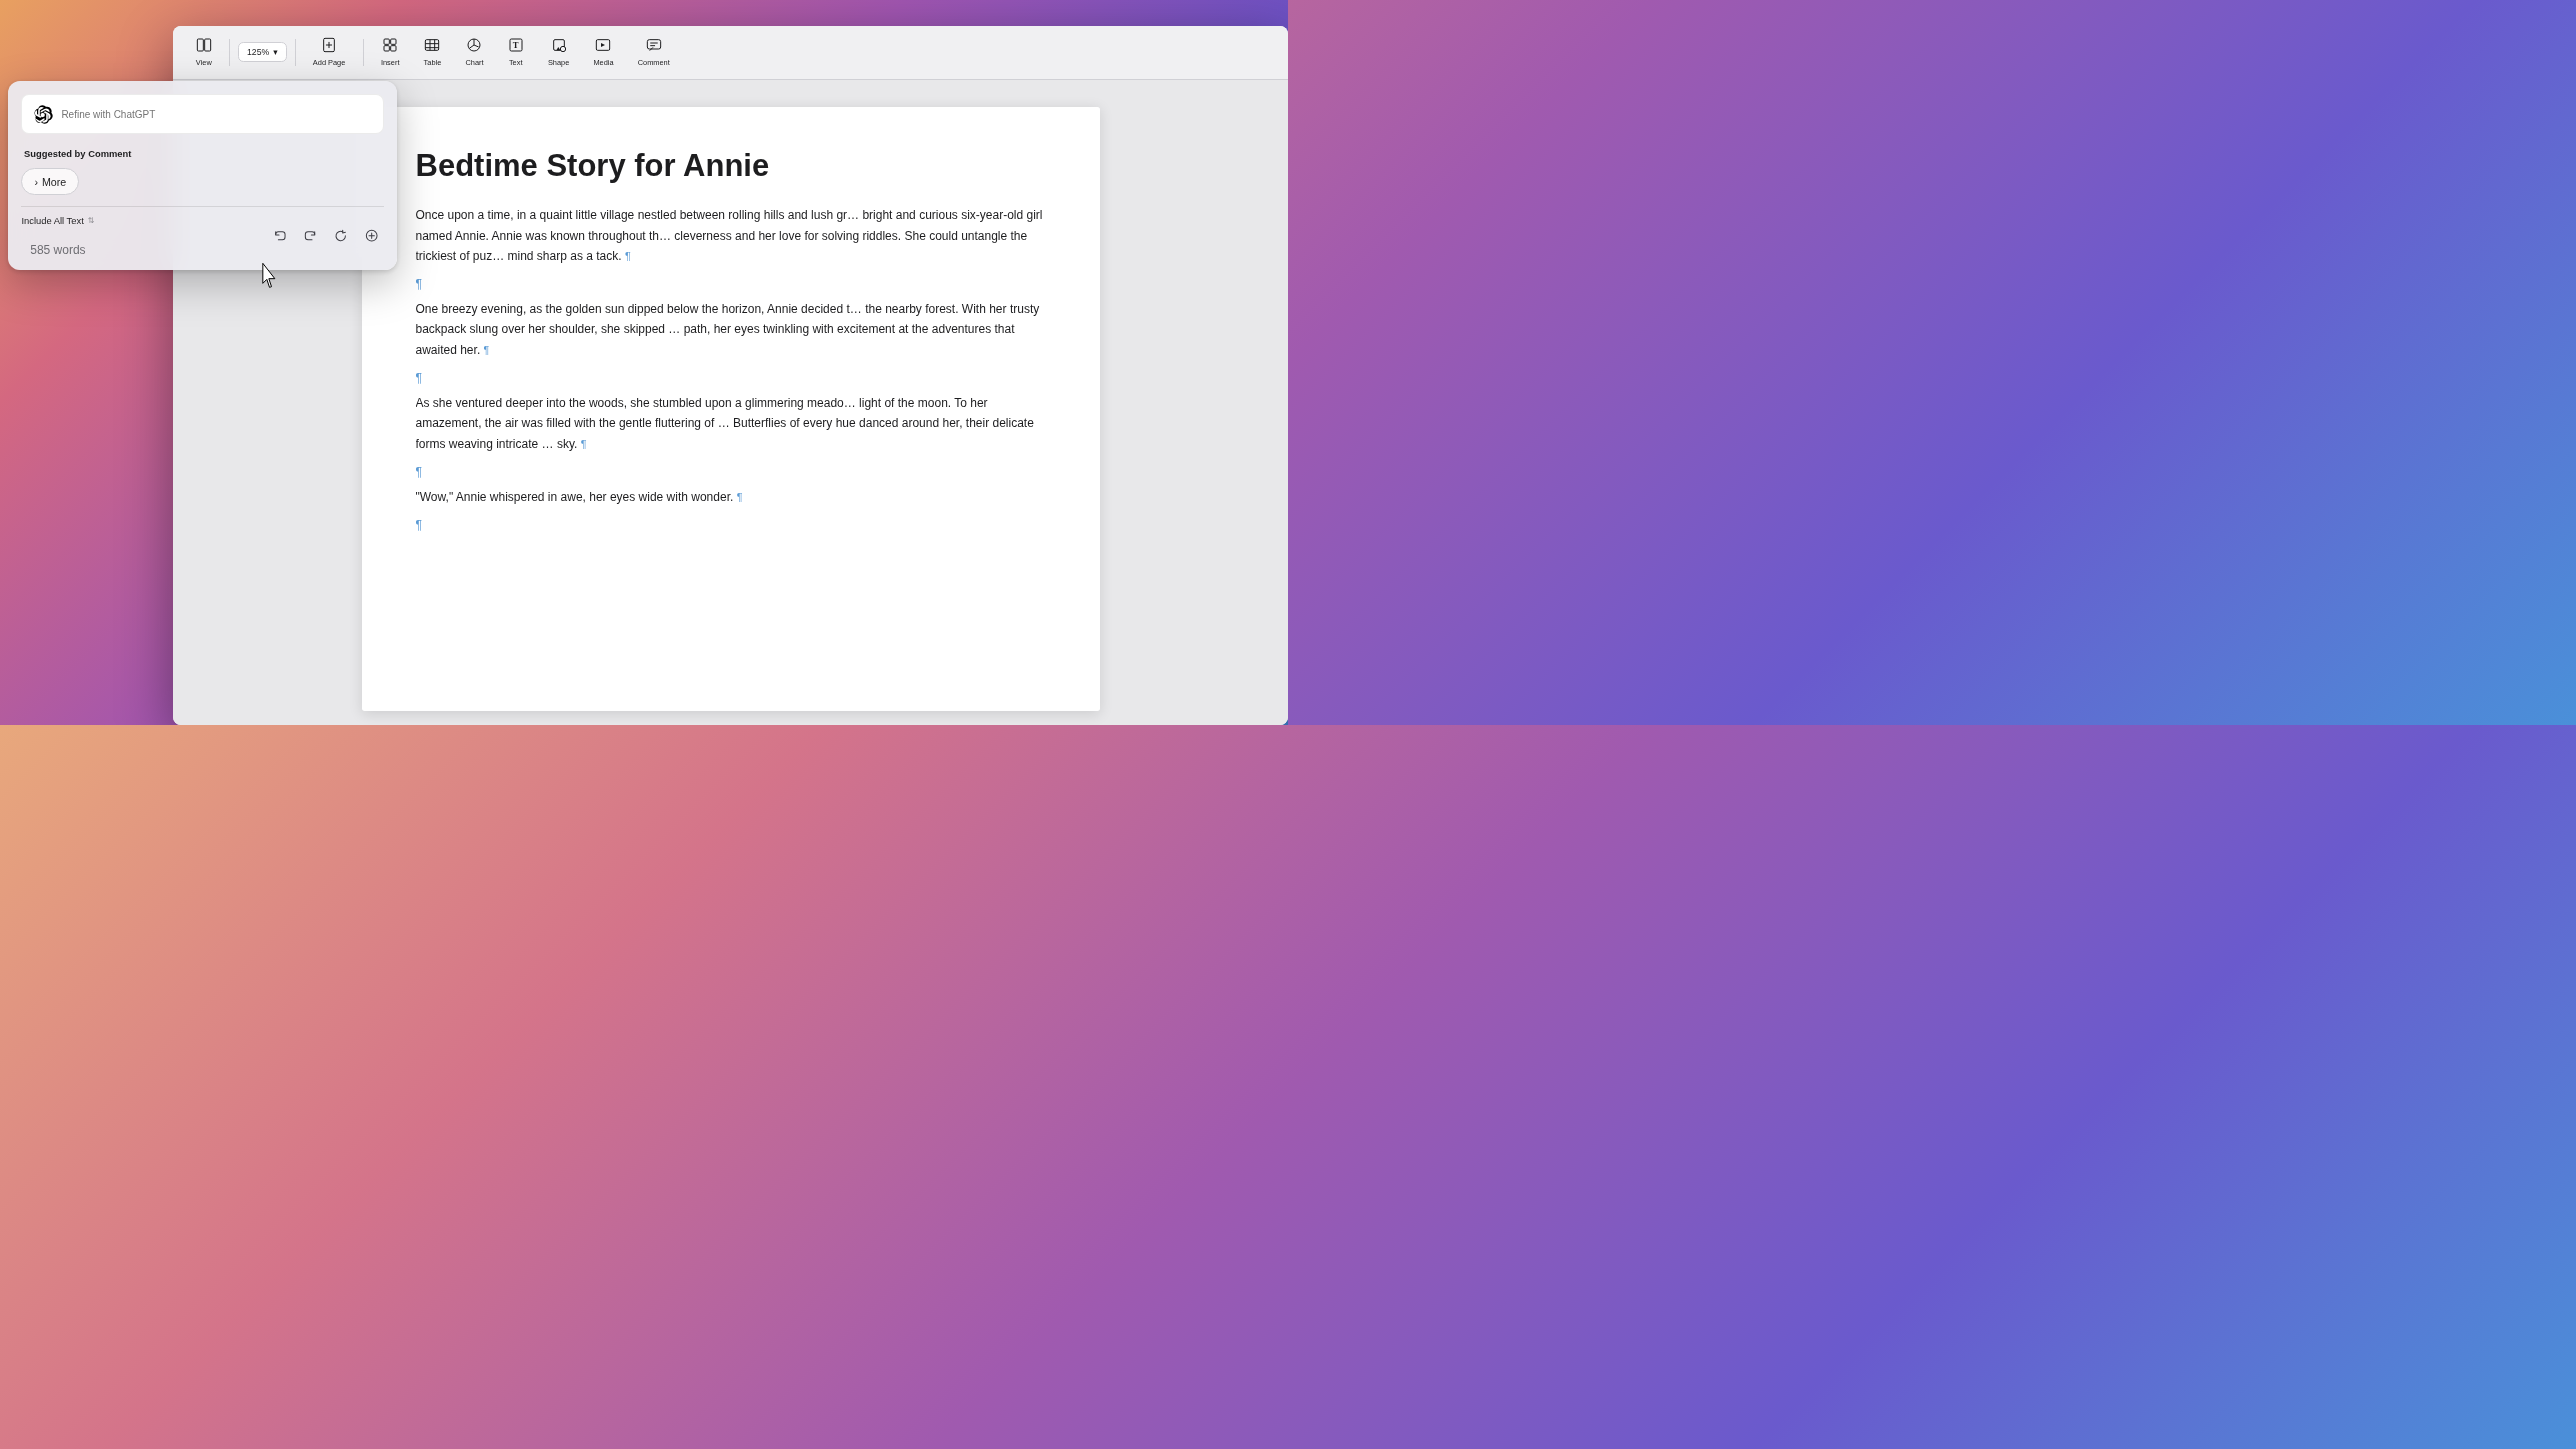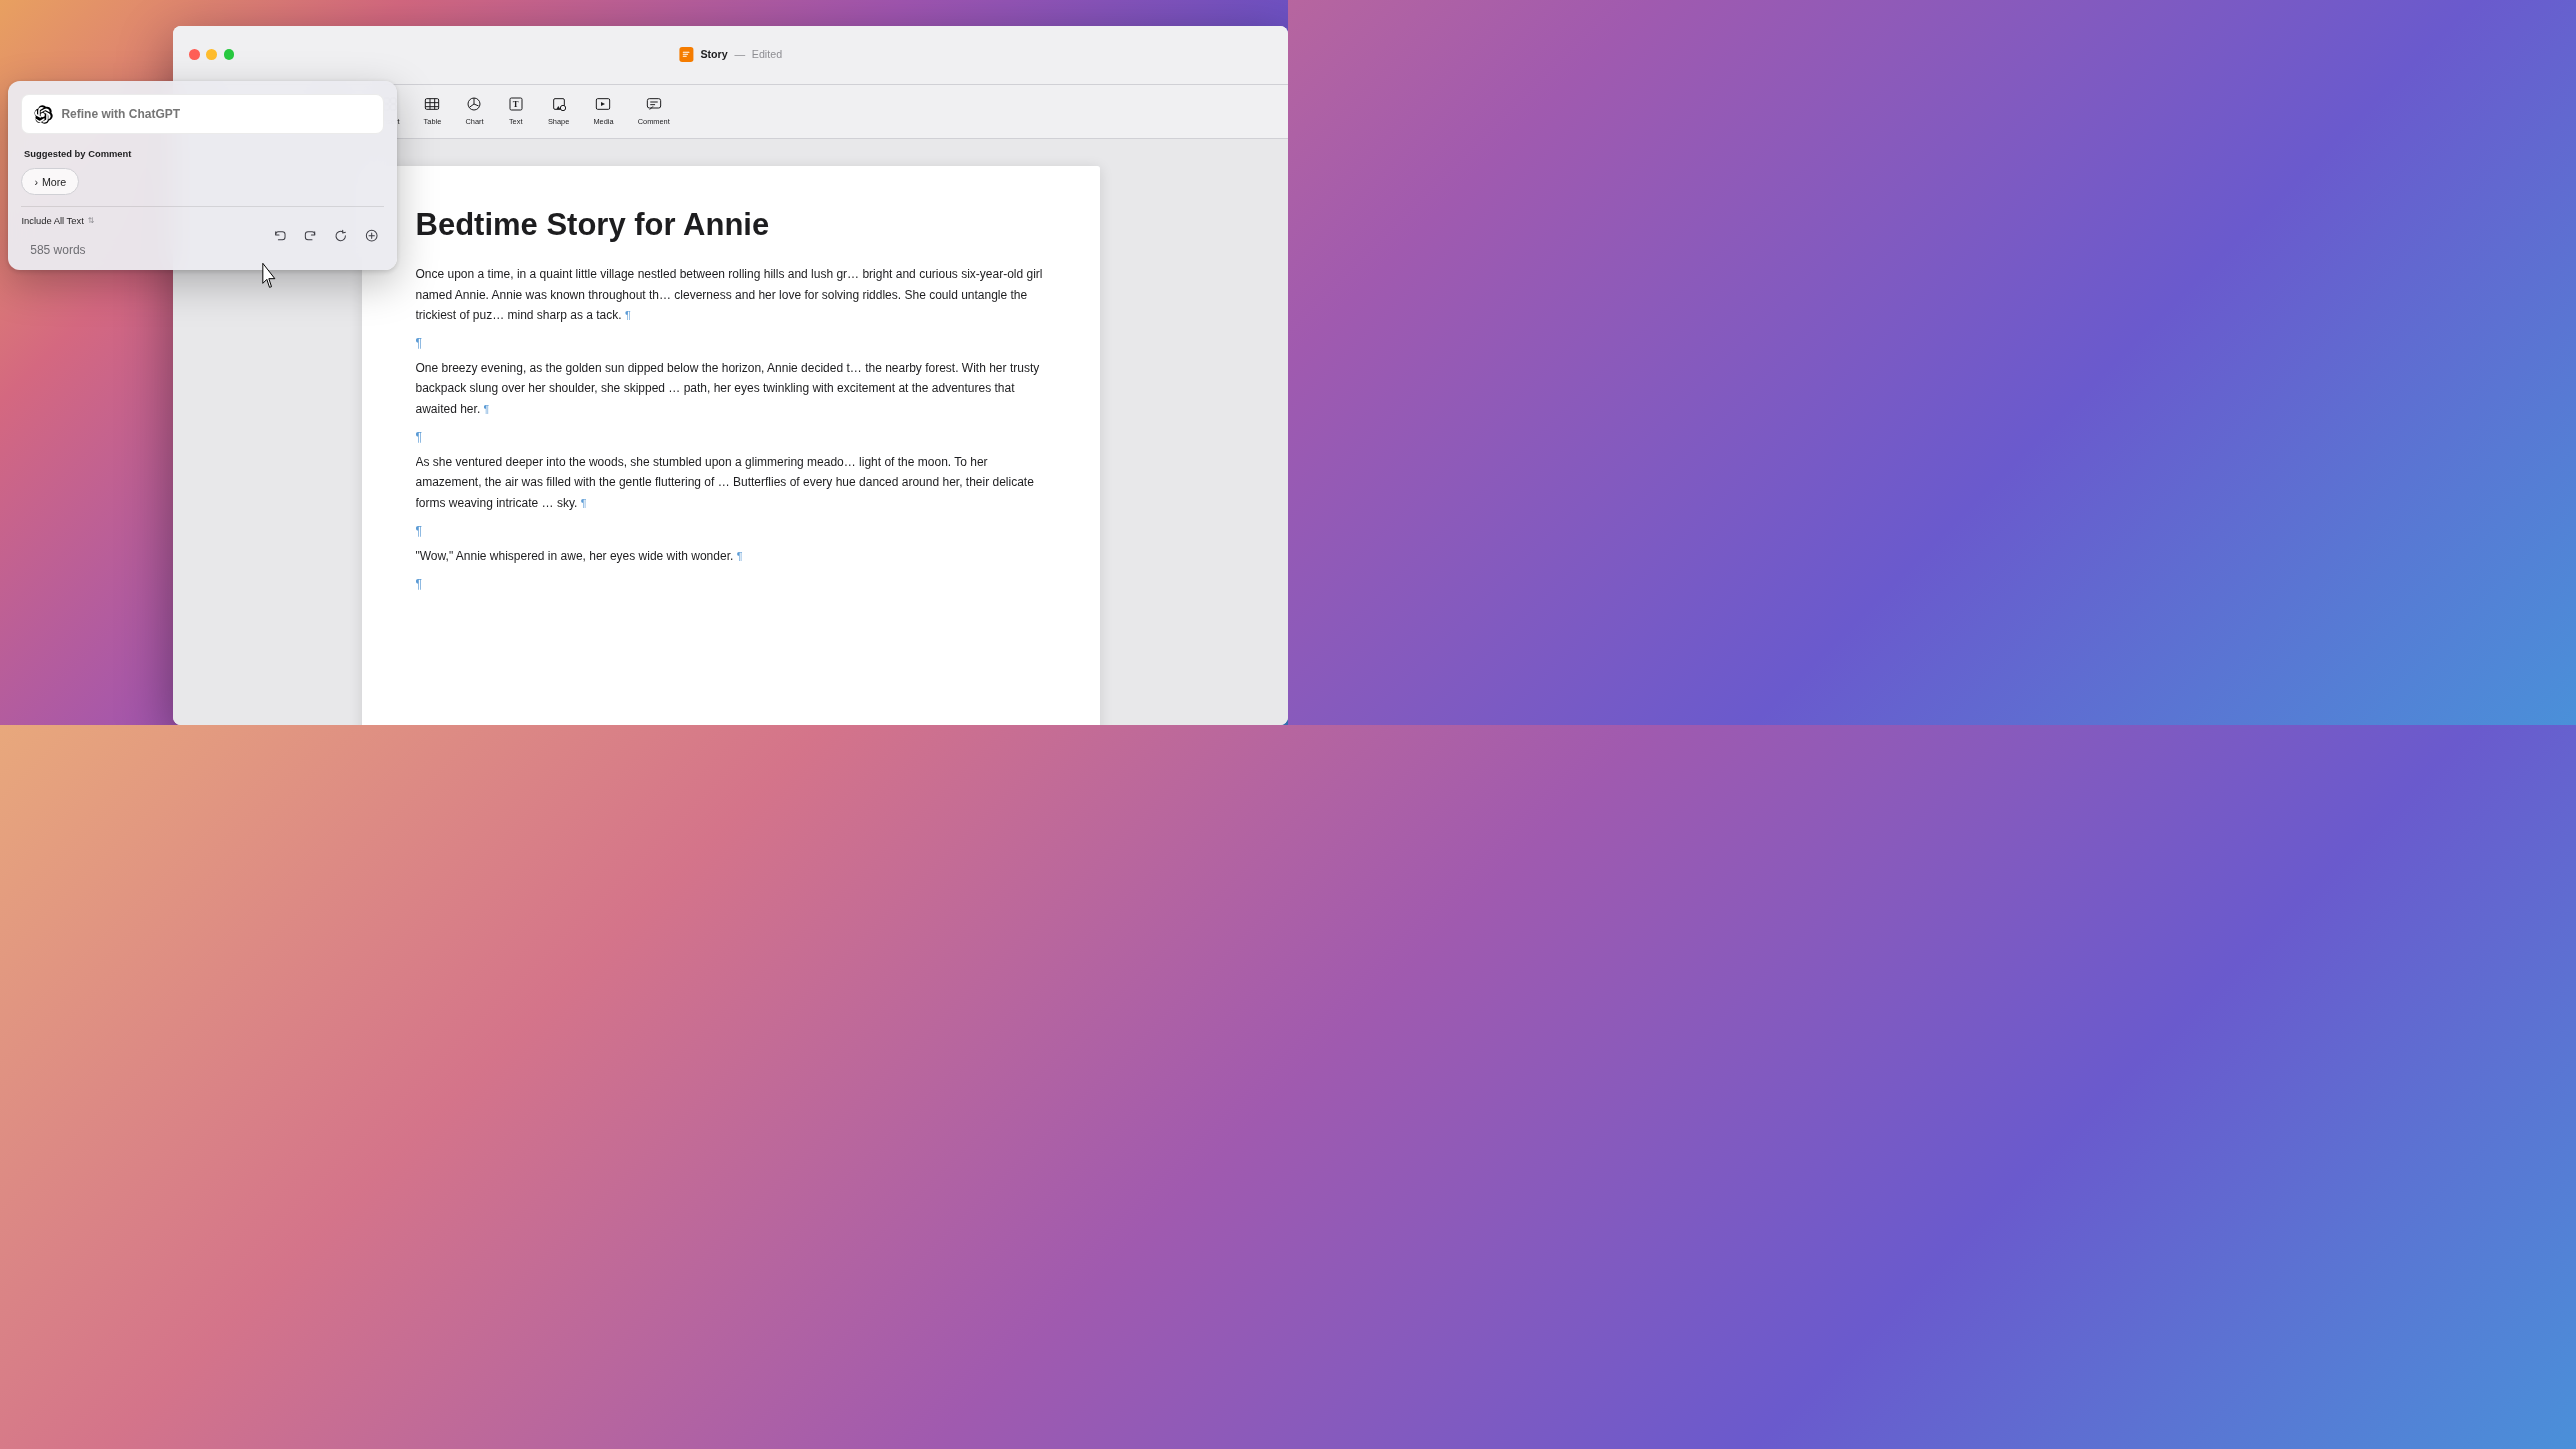--- a/index.html
+++ b/index.html
@@ -229,26 +229,25 @@
     }
 
     .chatgpt-logo {
       width: 19px;
       height: 19px;
       flex-shrink: 0;
     }
 
     .chatgpt-input {
       flex: 1;
-      font-size: 12px;
+      font-size: 10px;
       color: #8e8e93;
       background: transparent;
       border: none;
       outline: none;
-      font-weight: bold;
     }
 
     .suggested-label {
       font-size: 9.4px;
       font-weight: 700;
       color: #1d1d1f;
       margin-bottom: 9.4px;
       padding-left: 2.7px;
     }
 
@@ -350,40 +349,20 @@
       pointer-events: none;
     }
   </style>
 </head>
 <body>
 
 <div style="position:absolute;inset:0;background:linear-gradient(135deg,#e8a060 0%,#d46880 20%,#a055b0 45%,#6050c8 70%,#4080d0 100%);"></div>
 
 <div class="window">
 
-  <div class="titlebar">
-    <div class="traffic-lights">
-      <div class="traffic-light tl-close"></div>
-      <div class="traffic-light tl-minimize"></div>
-      <div class="traffic-light tl-maximize"></div>
-    </div>
-    <div class="title-area">
-      <div class="doc-icon">
-        <svg width="9.4" height="10.7" viewBox="0 0 14 16" fill="none">
-          <rect width="14" height="16" rx="2" fill="#f57c00"></rect>
-          <rect x="2" y="4" width="10" height="1.5" rx="0.75" fill="white"></rect>
-          <rect x="2" y="7" width="8" height="1.5" rx="0.75" fill="white"></rect>
-          <rect x="2" y="10" width="6" height="1.5" rx="0.75" fill="white"></rect>
-        </svg>
-      </div>
-      <span class="title-text">Story</span>
-      <span class="title-separator">—</span>
-      <span class="title-edited">Edited</span>
-    </div>
-  </div>
 
   <div class="toolbar">
     <div class="toolbar-item">
       <span class="icon">
         <svg width="16" height="16" viewBox="0 0 24 24" fill="none">
           <rect x="2" y="3" width="9" height="18" rx="1.5" stroke="#1d1d1f" stroke-width="1.5" fill="none"></rect>
           <rect x="13" y="3" width="9" height="18" rx="1.5" stroke="#1d1d1f" stroke-width="1.5" fill="none"></rect>
         </svg>
       </span>
       <span class="label">View</span>

